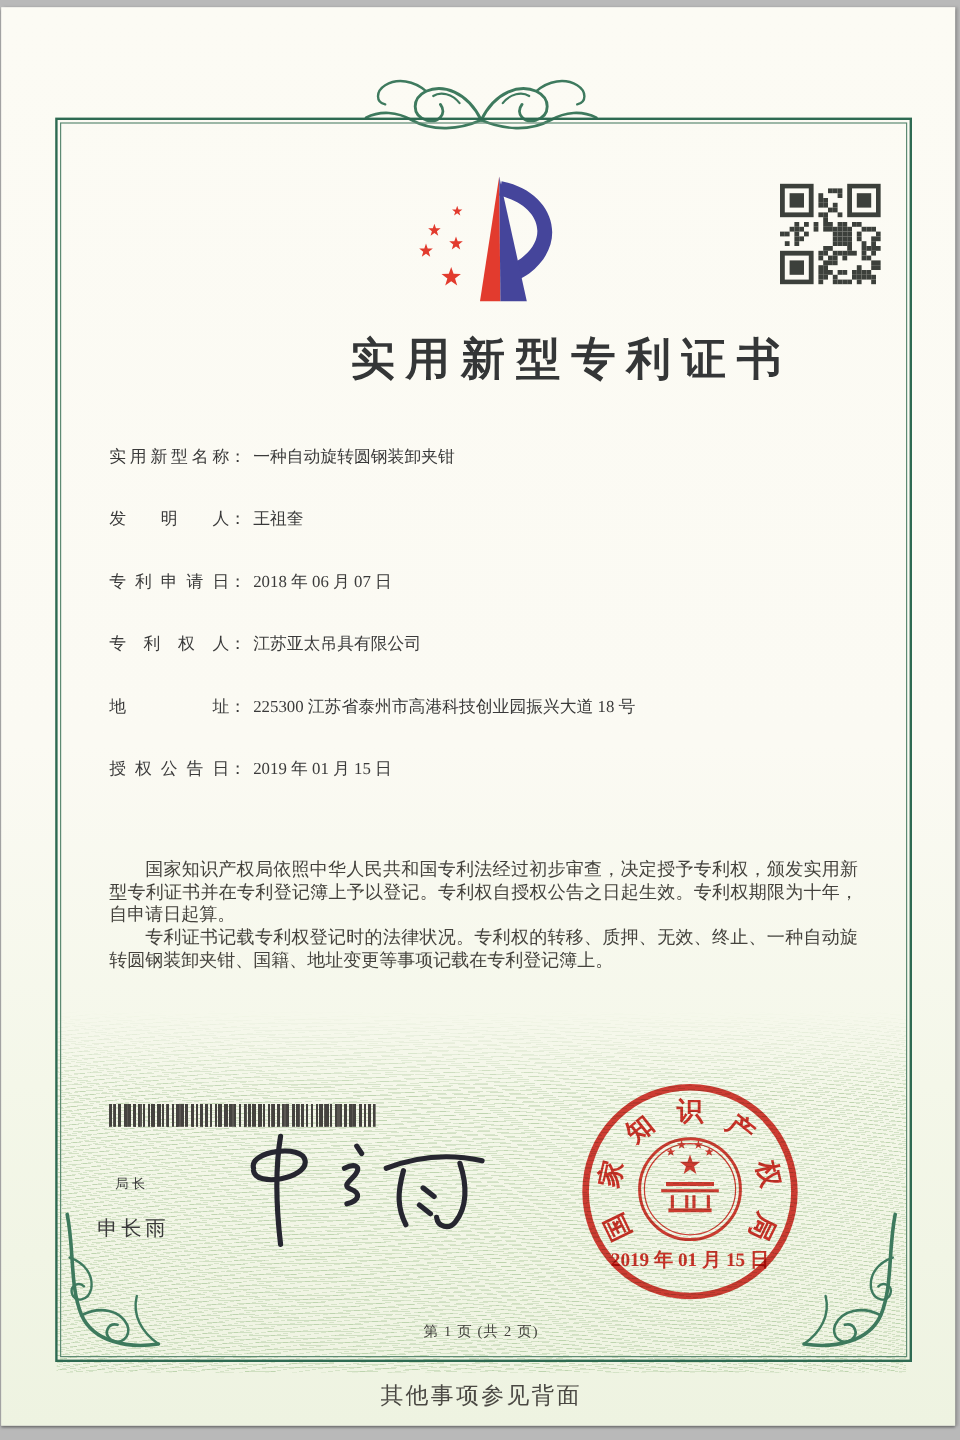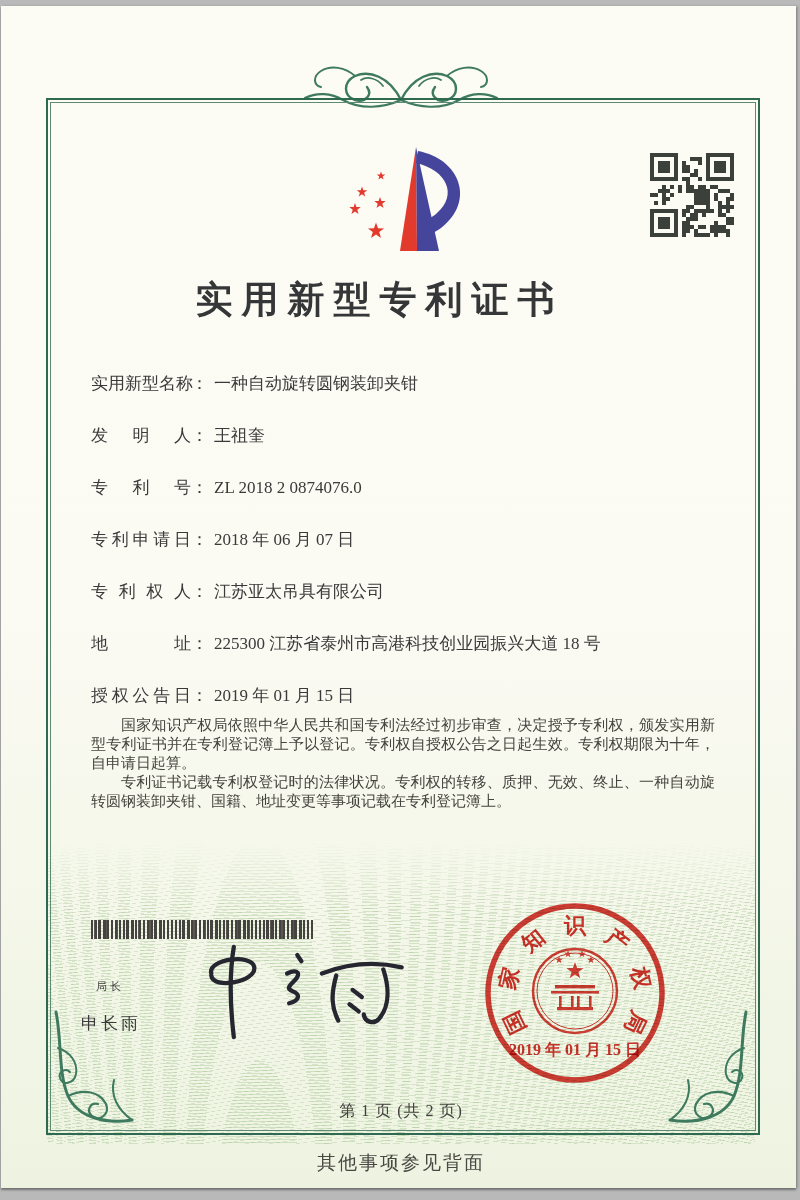--- a/index.html
+++ b/index.html
@@ -28,26 +28,26 @@
   .frame::before{
     content:"";position:absolute;inset:2px;border:1px solid #5d8a73;
   }
   .cert-no{
     position:absolute;left:88px;top:144px;
     font-size:17px;color:#3c3c3c;letter-spacing:1.5px;font-weight:500;
   }
   .logo{position:absolute;left:343px;top:136px;width:137px;height:114px;}
   .qr{position:absolute;left:649px;top:147px;width:84px;height:84px;}
   .title{
-    position:absolute;left:59px;top:269px;width:630px;
-    text-align:center;font-size:37px;font-weight:700;color:#343637;
+    position:absolute;left:29px;top:269px;width:630px;
+    text-align:right;font-size:37px;font-weight:700;color:#343637;
     letter-spacing:9px;text-indent:9px;
   }
   .fields{position:absolute;left:90px;top:366px;width:640px;color:#3a3a3a;}
-  .row{position:relative;height:22px;margin-bottom:30px;font-size:17px;white-space:nowrap;}
+  .row{position:relative;height:22px;margin-bottom:30px;font-size:14px;white-space:nowrap;}
   .fl{display:inline-block;width:100px;text-align:justify;text-align-last:justify;font-weight:500;}
   .fc{font-weight:500;}
   .fv{margin-left:6px;}
   .grant-group{position:absolute;left:348px;top:0;}
   .paras{
     position:absolute;left:90px;top:710px;width:624px;
     font-size:15px;line-height:19px;color:#44423d;text-align:justify;
   }
   .paras p{margin:0;text-indent:2em;}
   .barcode{
@@ -61,21 +61,21 @@
   .signer-name{position:absolute;left:80px;top:1006px;font-size:17px;color:#3a3a3a;letter-spacing:3px;}
   .signature{position:absolute;left:198px;top:936px;width:215px;height:104px;}
   .seal{position:absolute;left:482px;top:895px;width:184px;height:184px;mix-blend-mode:multiply;}
   .seal text{font-size:22px;font-weight:700;fill:#d5342c;font-family:"Liberation Serif","DejaVu Serif",serif;}
   .seal-date{
     position:absolute;left:492px;top:1034px;width:164px;text-align:center;
     font-size:16px;font-weight:700;color:#d5342c;mix-blend-mode:multiply;white-space:nowrap;
   }
   .page-info{
     position:absolute;left:45px;top:1095px;width:710px;text-align:center;
-    font-size:16px;color:#41403c;letter-spacing:1px;
+    font-size:12px;color:#41403c;letter-spacing:1px;
   }
   .back-note{
     position:absolute;left:45px;top:1144px;width:710px;text-align:center;
     font-size:19px;color:#4a4843;letter-spacing:2px;
   }
   .ornament{position:absolute;pointer-events:none;}
   .ornament path{fill:none;stroke:#3e7a5e;stroke-linecap:round;}
   .top-orn{left:270px;top:56px;width:260px;height:64px;}
   .bl-orn{left:47px;top:1002px;width:92px;height:122px;}
   .br-orn{left:661px;top:1002px;width:92px;height:122px;transform:scaleX(-1);}
@@ -260,23 +260,20 @@
   <div class="title">实用新型专利证书</div>
 
   <div class="fields">
     <div class="row">
       <span class="fl">实用新型名称</span><span class="fc">：</span><span class="fv">一种自动旋转圆钢装卸夹钳</span>
     </div>
     <div class="row">
       <span class="fl">发明人</span><span class="fc">：</span><span class="fv">王祖奎</span>
     </div>
     <div class="row">
-      <span class="fl">专利号</span><span class="fc">：</span><span class="fv">ZL 2018 2 0874076.0</span>
-    </div>
-    <div class="row">
       <span class="fl">专利申请日</span><span class="fc">：</span><span class="fv">2018 年 06 月 07 日</span>
     </div>
     <div class="row">
       <span class="fl">专利权人</span><span class="fc">：</span><span class="fv">江苏亚太吊具有限公司</span>
     </div>
     <div class="row">
       <span class="fl">地址</span><span class="fc">：</span><span class="fv">225300 江苏省泰州市高港科技创业园振兴大道 18 号</span>
     </div>
     <div class="row">
       <span class="fl">授权公告日</span><span class="fc">：</span><span class="fv">2019 年 01 月 15 日</span>

